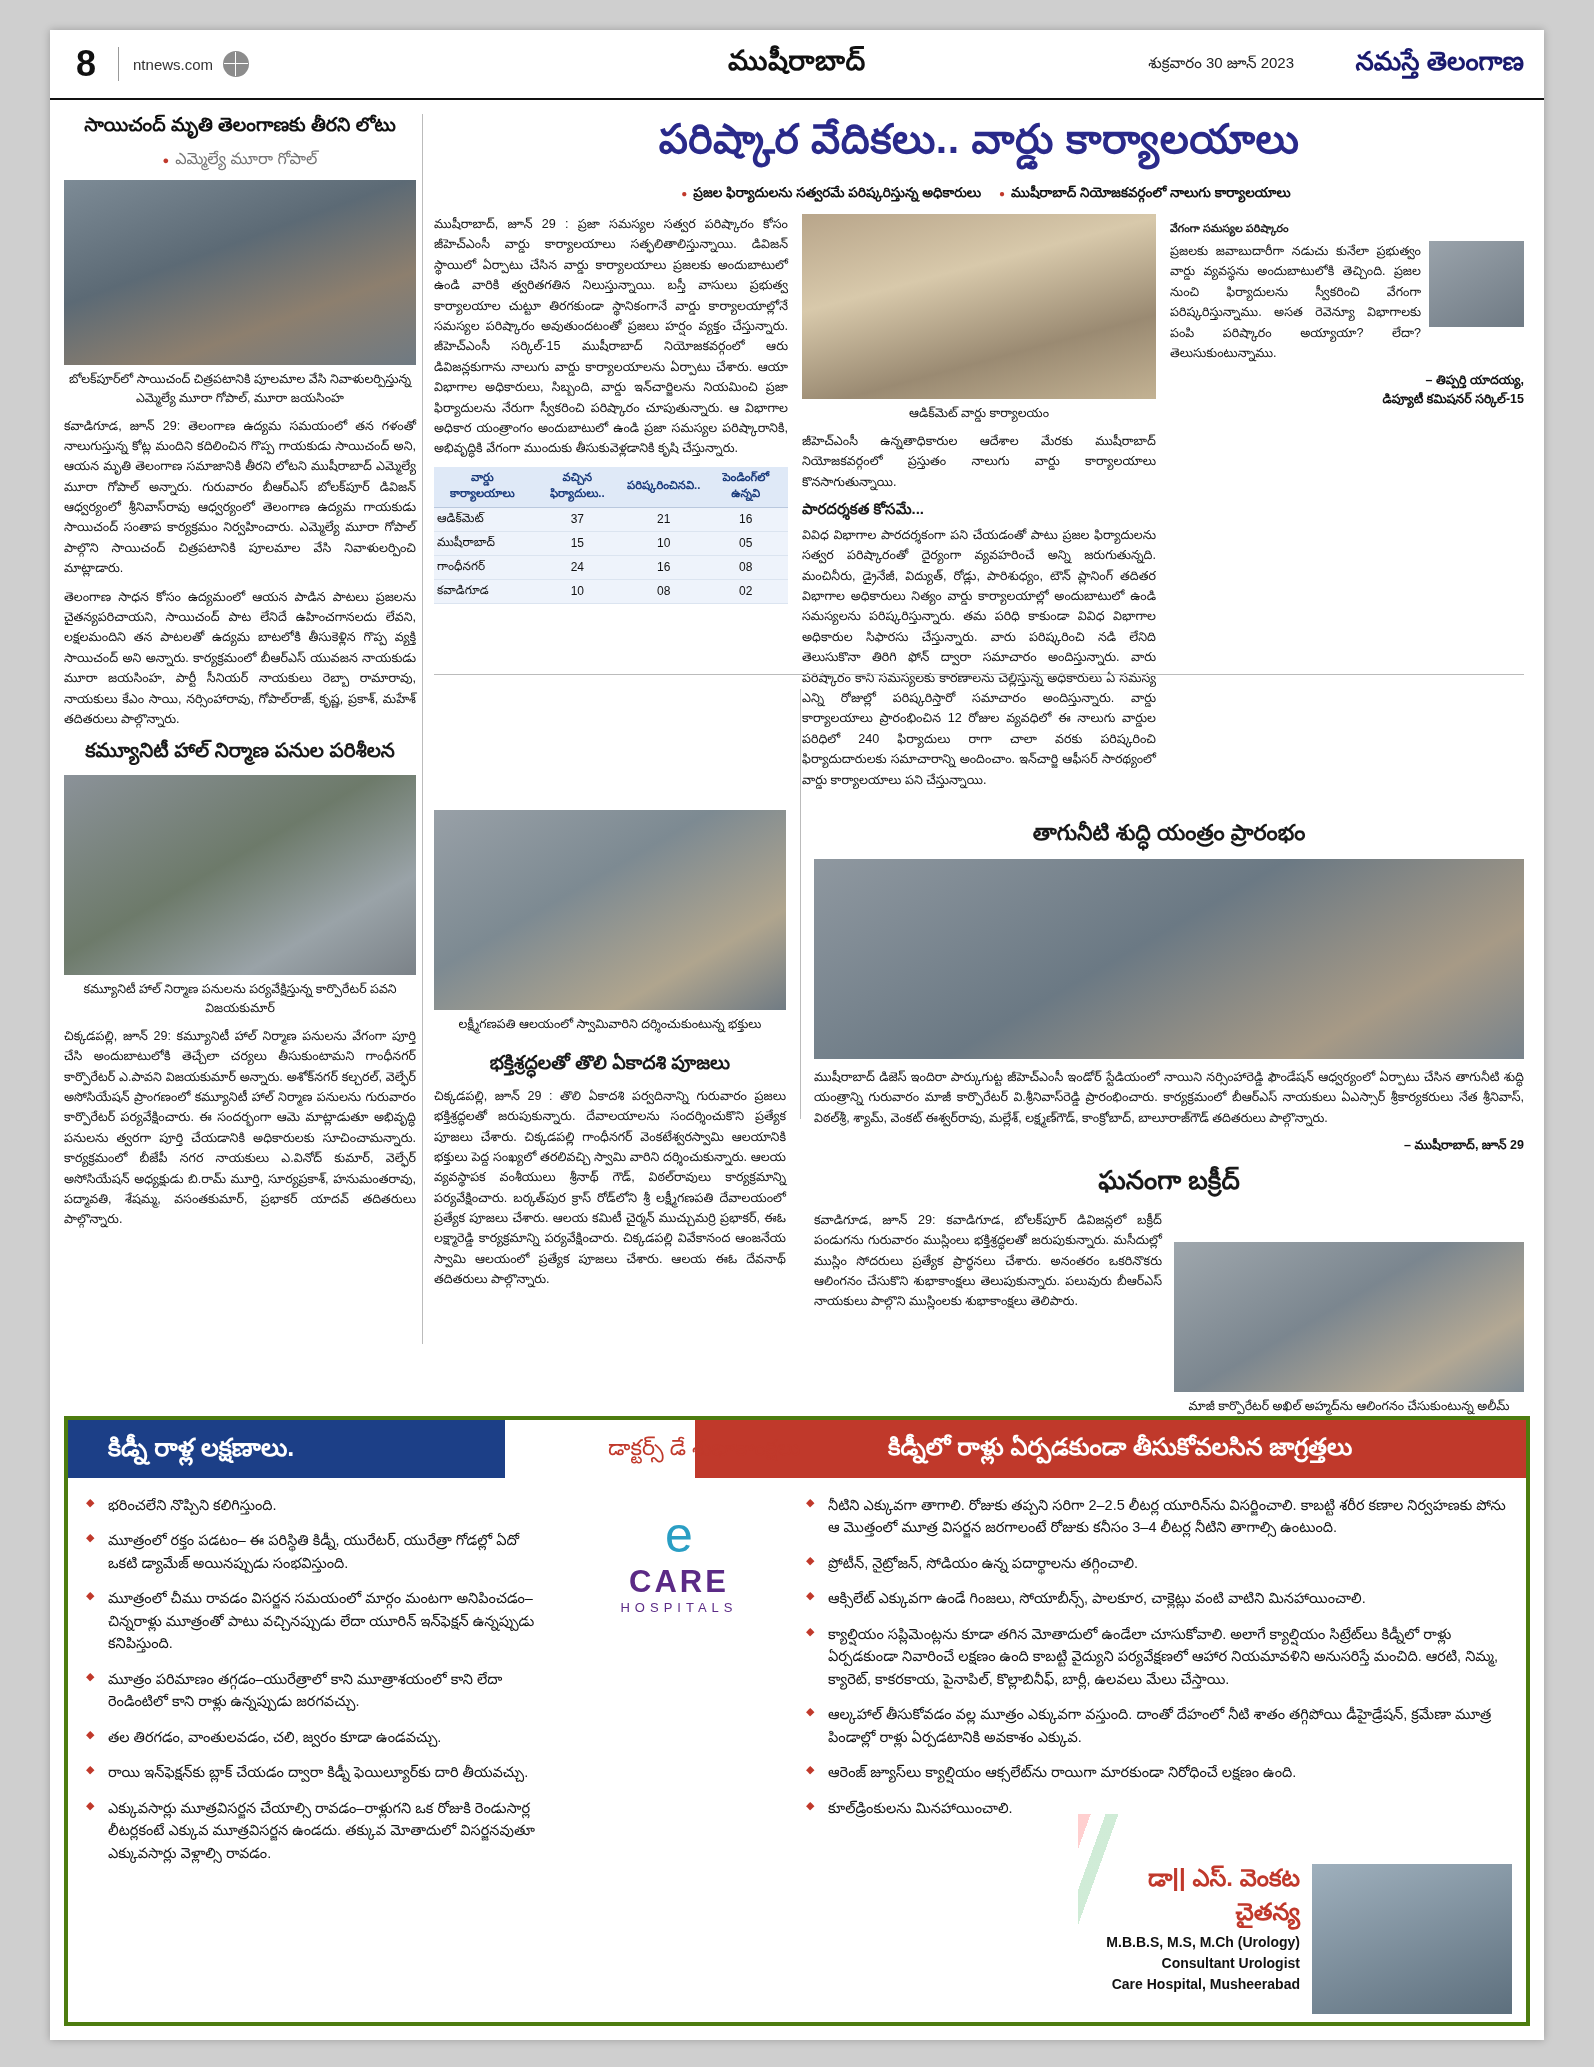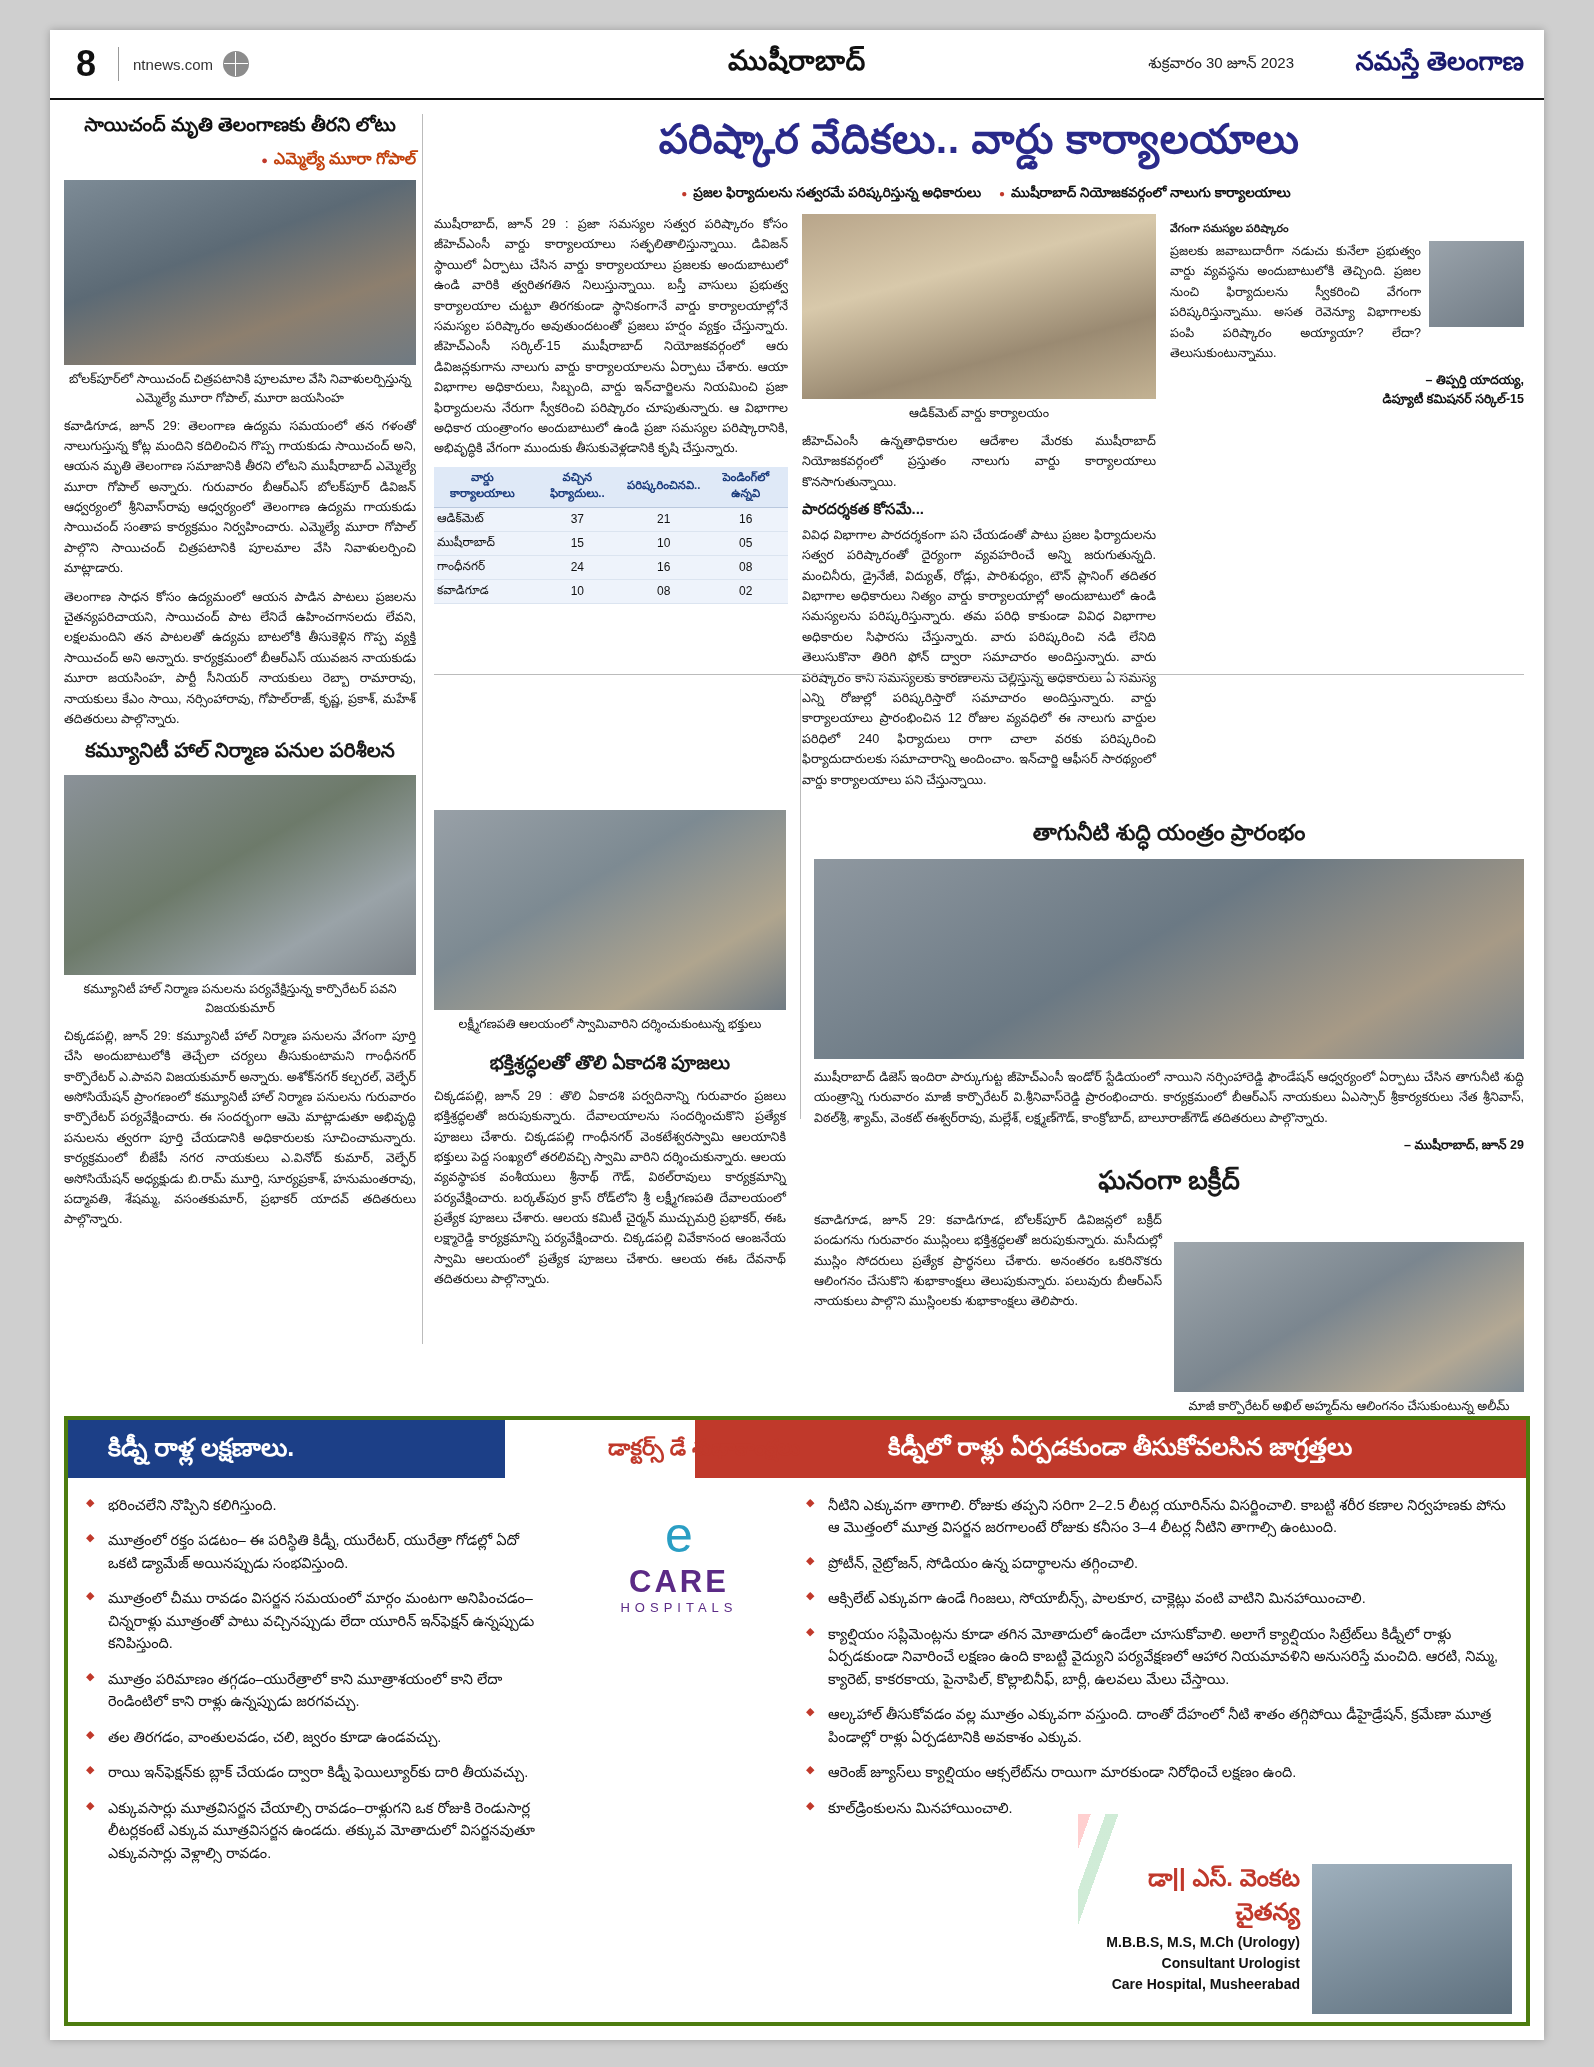--- a/index.html
+++ b/index.html
@@ -46,21 +46,21 @@
   }
   
   .body-wrap { position:relative; padding:8px 14px 0 14px; }
   .rule-v { position:absolute; width:1px; background:#bbb; }
   .rule-h { position:absolute; height:1px; background:#bbb; }
 
   .col-left { position:absolute; left:14px; top:14px; width:352px; }
   .main-area { position:absolute; left:384px; top:14px; width:1090px; }
 
   h2.head-tel { font-size:19px; margin:0 0 10px 0; text-align:center; font-weight:bold; }
-  .bullet-line { text-align:right; font-size:16px; font-weight:bold; color:#c2410c; margin:2px 0 8px; }
+  .bullet-line { text-align:center; font-size:16px; font-weight:normal; color:#737373; margin:2px 0 8px; }
   .bullet-line:before { content:"\25CF"; color:#c0392b; font-size:11px; margin-right:6px; vertical-align:middle;}
 
   .photo { width:100%; background:#8a8f94; display:block; position:relative; overflow:hidden; }
   .cap { font-size:12.5px; text-align:center; line-height:1.5; padding:5px 4px 8px; }
   p.tel { font-size:12.6px; line-height:1.62; text-align:justify; margin:0 0 8px; }
 
   .section-head {
     font-size:20px; font-weight:bold; text-align:center; color:#1a1a1a;
     margin:10px 0 8px;
   }
@@ -84,21 +84,21 @@
   
   .ad {
     position:absolute; left:14px; right:14px; bottom:14px; height:610px;
     border:4px solid #4d7c0f; background:#fff; overflow:hidden;
   }
   .ad-band {
     position:absolute; top:0; left:0; right:0; height:58px;
     background:linear-gradient(90deg,#1c3f87 0%, #1c3f87 30%, #fff 30%, #fff 43%, #c0392b 43%, #c0392b 100%);
   }
   .ad-band .t1 { position:absolute; left:40px; top:13px; color:#fff; font-size:25px; font-weight:bold;}
-  .ad-band .t2 { position:absolute; left:540px; top:15px; color:#c0392b; font-size:22px; font-weight:bold;}
+  .ad-band .t2 { position:absolute; left:540px; top:15px; color:#c0392b; font-size:22px; font-weight:normal;}
   .ad-band .t3 { position:absolute; left:820px; top:13px; color:#fff; font-size:24px; font-weight:bold;text-align:right;}
   .ad-left { position:absolute; left:0; top:58px; width:500px; bottom:0; padding:16px 18px; }
   .ad-mid  { position:absolute; left:505px; top:58px; width:210px; bottom:0; }
   .ad-right{ position:absolute; left:720px; top:58px; right:0; bottom:0; padding:16px 18px; }
   ul.dmd { list-style:none; margin:0; padding:0; }
   ul.dmd li { position:relative; padding-left:22px; font-size:14.5px; line-height:1.55; margin-bottom:13px; }
   ul.dmd li:before { content:"\25C6"; position:absolute; left:0; top:0; color:#c0392b; font-size:11px; }
   .care-logo { position:absolute; left:18px; top:28px; width:176px; text-align:center; }
   .care-e { font-size:50px; color:#2a9ec4; }
   .care-name { font-size:31px; letter-spacing:3px; color:#5b2a86; font-weight:bold; }

